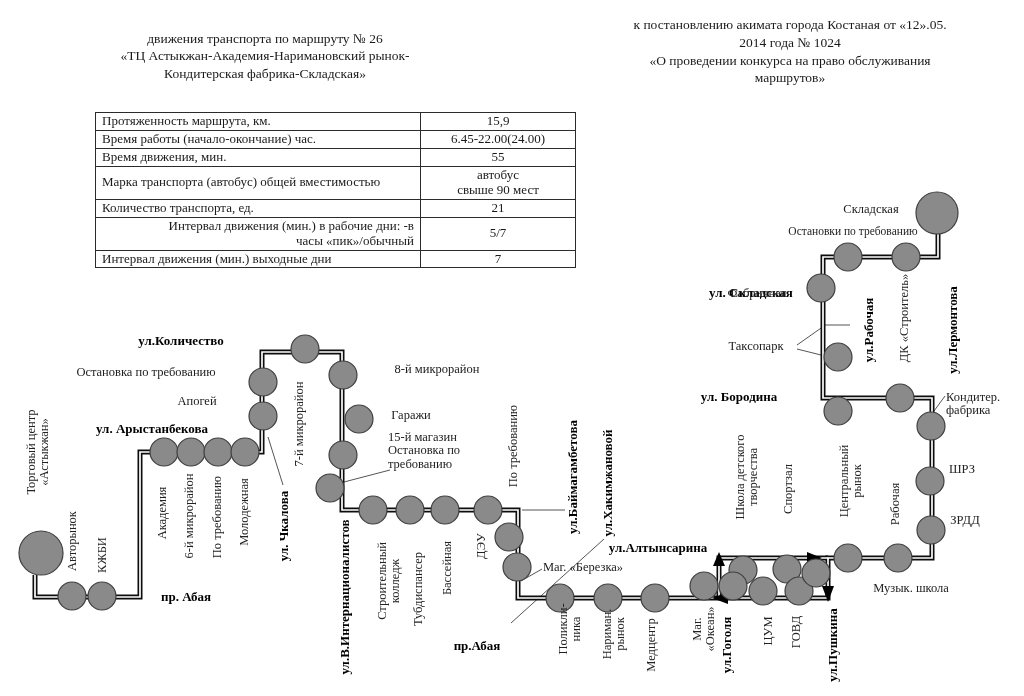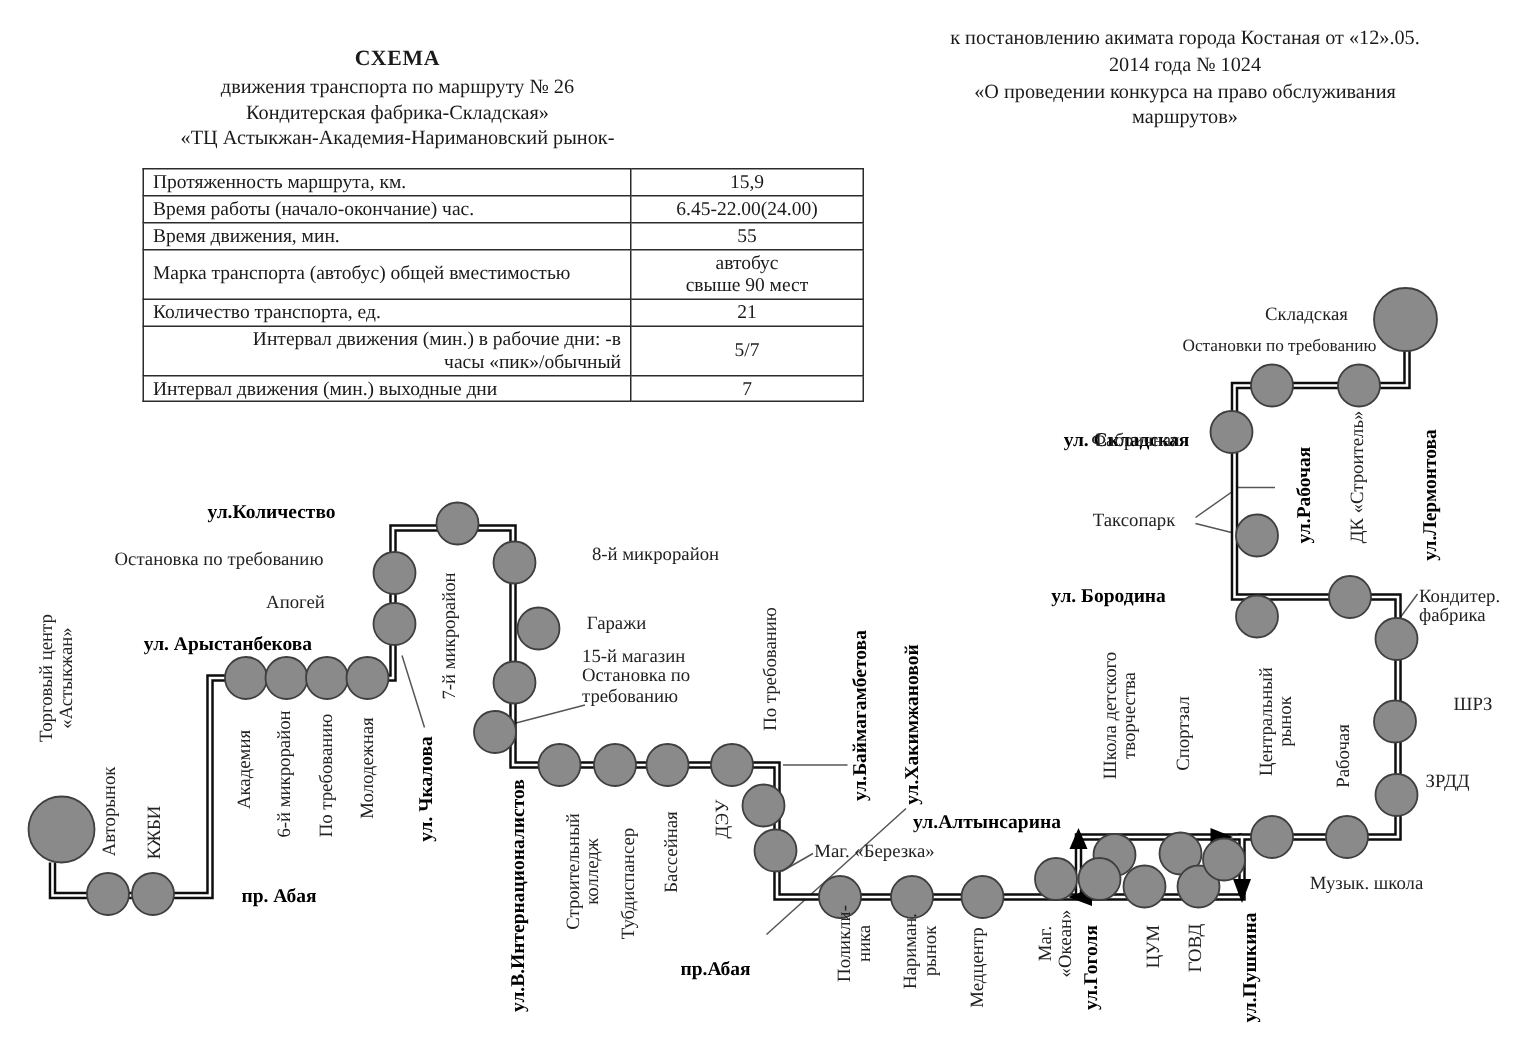--- a/index.html
+++ b/index.html
@@ -31,24 +31,23 @@
   .lbl.v{transform:translate(-50%,-50%) rotate(-90deg);}
   .lbl.b{font-weight:bold;font-size:13px;color:#000;}
   .lbl.tl{transform:none;text-align:left;}
 </style>
 </head>
 <body>
 
 <div class="page">
 
   <div class="hdr-left">
-    <div class="t1">СХЕМА</div>
     <div>движения  транспорта по маршруту № 26</div>
+    <div>«ТЦ Астыкжан-Академия-Наримановский рынок-</div>
     <div>Кондитерская фабрика-Складская»</div>
-    <div>«ТЦ Астыкжан-Академия-Наримановский рынок-</div>
   </div>
 
   <div class="hdr-right">
     <div>к постановлению акимата города Костаная от «12».05.</div>
     <div>2014 года  № 1024</div>
     <div>«О проведении конкурса на право обслуживания</div>
     <div>маршрутов»</div>
   </div>
 
   <table class="info">
@@ -165,21 +164,21 @@
       <div class="lbl" style="left: 853px; top: 231px; font-size: 11.5px;">Остановки по требованию</div>
       <div class="lbl b" style="left: 751px; top: 257px; margin-top: 36px;">ул. Складская</div>
       <div class="lbl" style="left: 757px; top: 294px;">Фабричная</div>
       <div class="lbl" style="left: 756px; top: 347px;">Таксопарк</div>
       <div class="lbl v b" style="left: 869px; top: 330px;">ул.Рабочая</div>
       <div class="lbl v" style="left: 905px; top: 318px;">ДК «Строитель»</div>
       <div class="lbl v b" style="left: 953px; top: 330px;">ул.Лермонтова</div>
       <div class="lbl b" style="left: 739px; top: 397px;">ул. Бородина</div>
       <div class="lbl tl" style="left: 946px; top: 391px;">Кондитер.
 фабрика</div>
-      <div class="lbl" style="left: 962px; top: 470px; margin-left: 20px;">ШРЗ</div>
+      <div class="lbl" style="left: 962px; top: 470px;">ШРЗ</div>
       <div class="lbl" style="left: 965px; top: 521px;">ЗРДД</div>
       <div class="lbl v" style="left: 851px; top: 481px;">Центральный
 рынок</div>
       <div class="lbl v" style="left: 896px; top: 504px;">Рабочая</div>
       <div class="lbl" style="left: 899px; top: 589px; margin-left: 12px;">Музык. школа</div>
       <div class="lbl v" style="left: 747px; top: 477px;">Школа детского
 творчества</div>
       <div class="lbl v" style="left: 789px; top: 489px;">Спортзал</div>
       <div class="lbl v b" style="left: 727px; top: 645px;">ул.Гоголя</div>
       <div class="lbl v" style="left: 769px; top: 631px;">ЦУМ</div>

